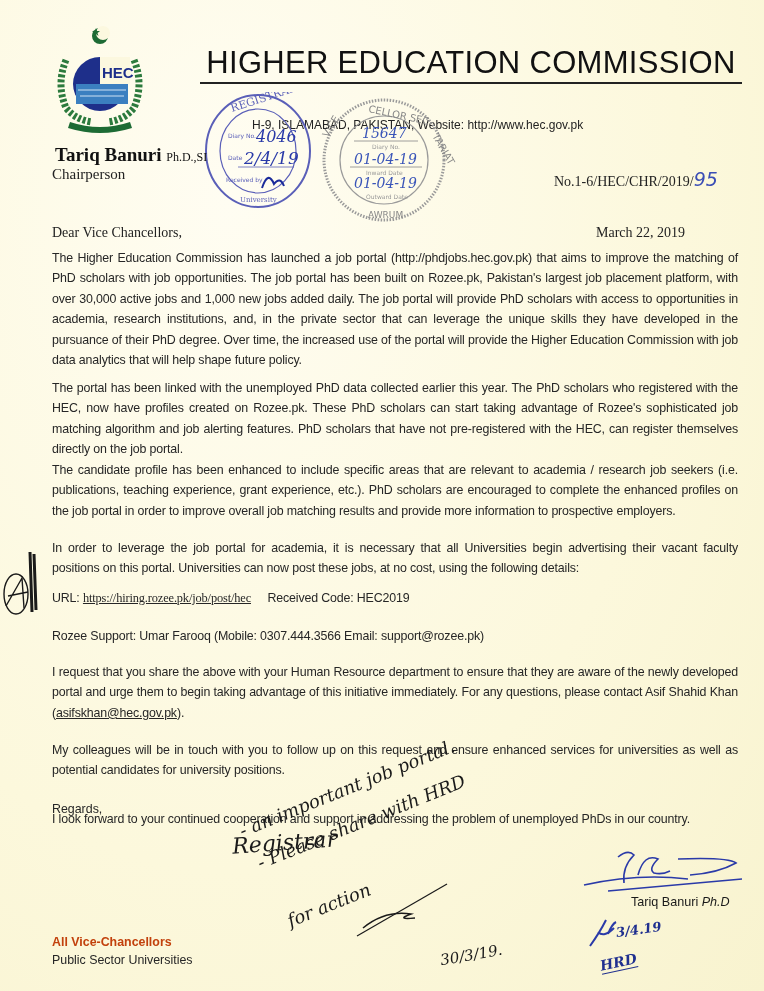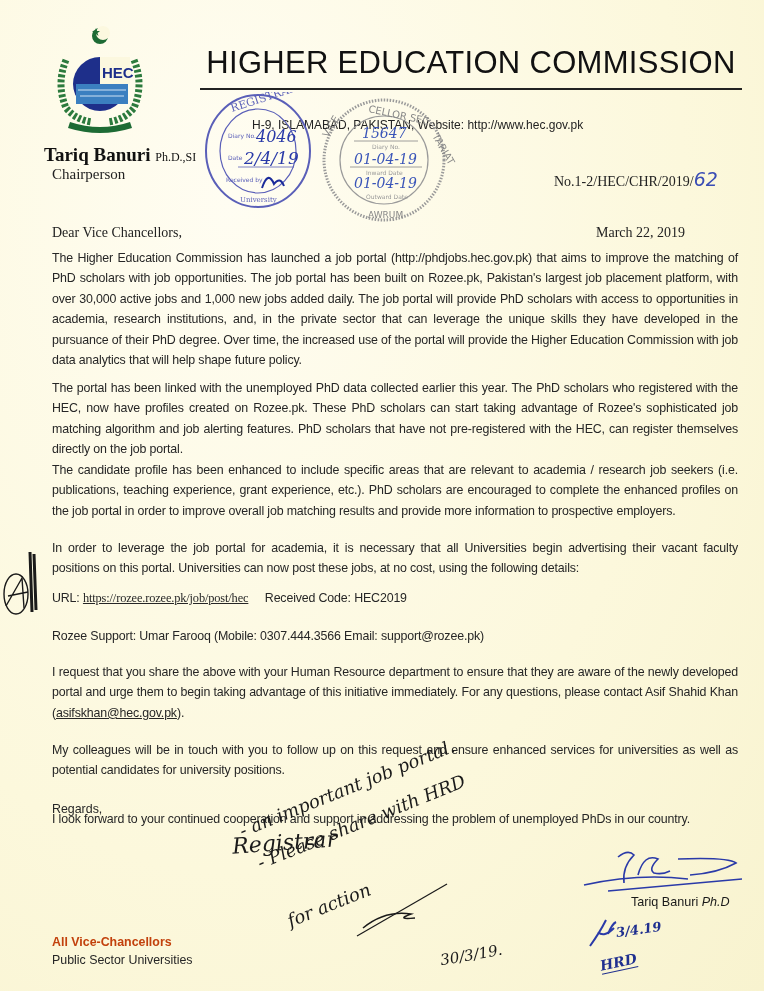--- a/index.html
+++ b/index.html
@@ -13,31 +13,31 @@
     }
     .page { position: absolute; left: 0; top: 0; width: 764px; height: 894px; }
 
     
     .logo { position: absolute; left: 52px; top: 22px; width: 96px; height: 112px; }
 
     
     .org-title {
       position: absolute; left: 200px; top: 46px; width: 542px;
       font-family: "Liberation Sans", sans-serif; font-size: 31px; letter-spacing: 0.3px;
-      color: #111; border-bottom: 2.5px solid #222; padding-bottom: 8px; line-height: 34px;
+      color: #111; border-bottom: 2.5px solid #222; padding-bottom: 2px; line-height: 34px;
       text-align: center; white-space: nowrap;
     }
     .org-address {
       position: absolute; left: 252px; top: 86px;
       font-family: Liberation Sans, sans-serif; font-size: 12px; color: #222; white-space: nowrap; margin-top: 32px;
     }
 
     
     .sender-name {
-      position: absolute; left: 44px; top: 144px;
+      position: absolute; left: 55px; top: 144px;
       font-family: "Liberation Serif", serif; font-weight: bold; font-size: 19px; color: #111;
     }
     .sender-suffix { font-weight: normal; font-size: 12px; }
     .sender-role {
       position: absolute; left: 52px; top: 166px;
       font-family: "Liberation Serif", serif; font-size: 15px; color: #222;
     }
     .ref-no {
       position: absolute; left: 554px; top: 168px;
       font-family: "Liberation Serif", serif; font-size: 14px; color: #222; white-space: nowrap;
@@ -139,34 +139,34 @@
     <text x="58" y="124" font-size="9" fill="#888" font-family="DejaVu Sans, sans-serif">AWRUM</text>
   </svg>
 
   <div class="sender-name">
     <span>Tariq Banuri</span>
     <span class="sender-suffix">Ph.D.,SI</span>
   </div>
   <div class="sender-role">Chairperson</div>
 
   <div class="ref-no">
-    <span>No.1-2/HEC/CHR/2019/</span><span class="ref-hand">62</span>
+    <span>No.1-6/HEC/CHR/2019/</span><span class="ref-hand">95</span>
   </div>
 
   <div class="salutation">Dear Vice Chancellors,</div>
   <div class="letter-date">March 22, 2019</div>
 
   <p class="para" style="top:248px;">The Higher Education Commission has launched a job portal (http://phdjobs.hec.gov.pk) that aims to improve the matching of PhD scholars with job opportunities. The job portal has been built on Rozee.pk, Pakistan's largest job placement platform, with over 30,000 active jobs and 1,000 new jobs added daily. The job portal will provide PhD scholars with access to opportunities in academia, research institutions, and, in the private sector that can leverage the unique skills they have developed in the pursuance of their PhD degree. Over time, the increased use of the portal will provide the Higher Education Commission with job data analytics that will help shape future policy.</p>
   <p class="para" style="top:378px;">The portal has been linked with the unemployed PhD data collected earlier this year. The PhD scholars who registered with the HEC, now have profiles created on Rozee.pk. These PhD scholars can start taking advantage of Rozee's sophisticated job matching algorithm and job alerting features. PhD scholars that have not pre-registered with the HEC, can register themselves directly on the job portal.</p>
   <p class="para" style="top:460px;">The candidate profile has been enhanced to include specific areas that are relevant to academia / research job seekers (i.e. publications, teaching experience, grant experience, etc.). PhD scholars are encouraged to complete the enhanced profiles on the job portal in order to improve overall job matching results and provide more information to prospective employers.</p>
   <p class="para" style="top:538px;">In order to leverage the job portal for academia, it is necessary that all Universities begin advertising their vacant faculty positions on this portal. Universities can now post these jobs, at no cost, using the following details:</p>
 
   <div class="para" style="top:588px;">
     <span>URL:</span>
-    <span class="link" style="font-family:'Liberation Serif', serif;">https://rozee.rozee.pk/job/post/hec</span>
+    <span class="link" style="font-family:'Liberation Serif', serif;">https://hiring.rozee.pk/job/post/hec</span>
     &nbsp;&nbsp;&nbsp;
     <span>Received Code:</span>
     <span>HEC2019</span>
   </div>
 
   <div class="para" style="top:626px;">Rozee Support: Umar Farooq (Mobile: 0307.444.3566 Email: support@rozee.pk)</div>
 
   <p class="para" style="top:662px;">
     <span>I request that you share the above with your Human Resource department to ensure that they are aware of the newly developed portal and urge them to begin taking advantage of this initiative immediately. For any questions, please contact Asif Shahid Khan (</span><span class="link">asifskhan@hec.gov.pk</span><span>).</span>
   </p>

